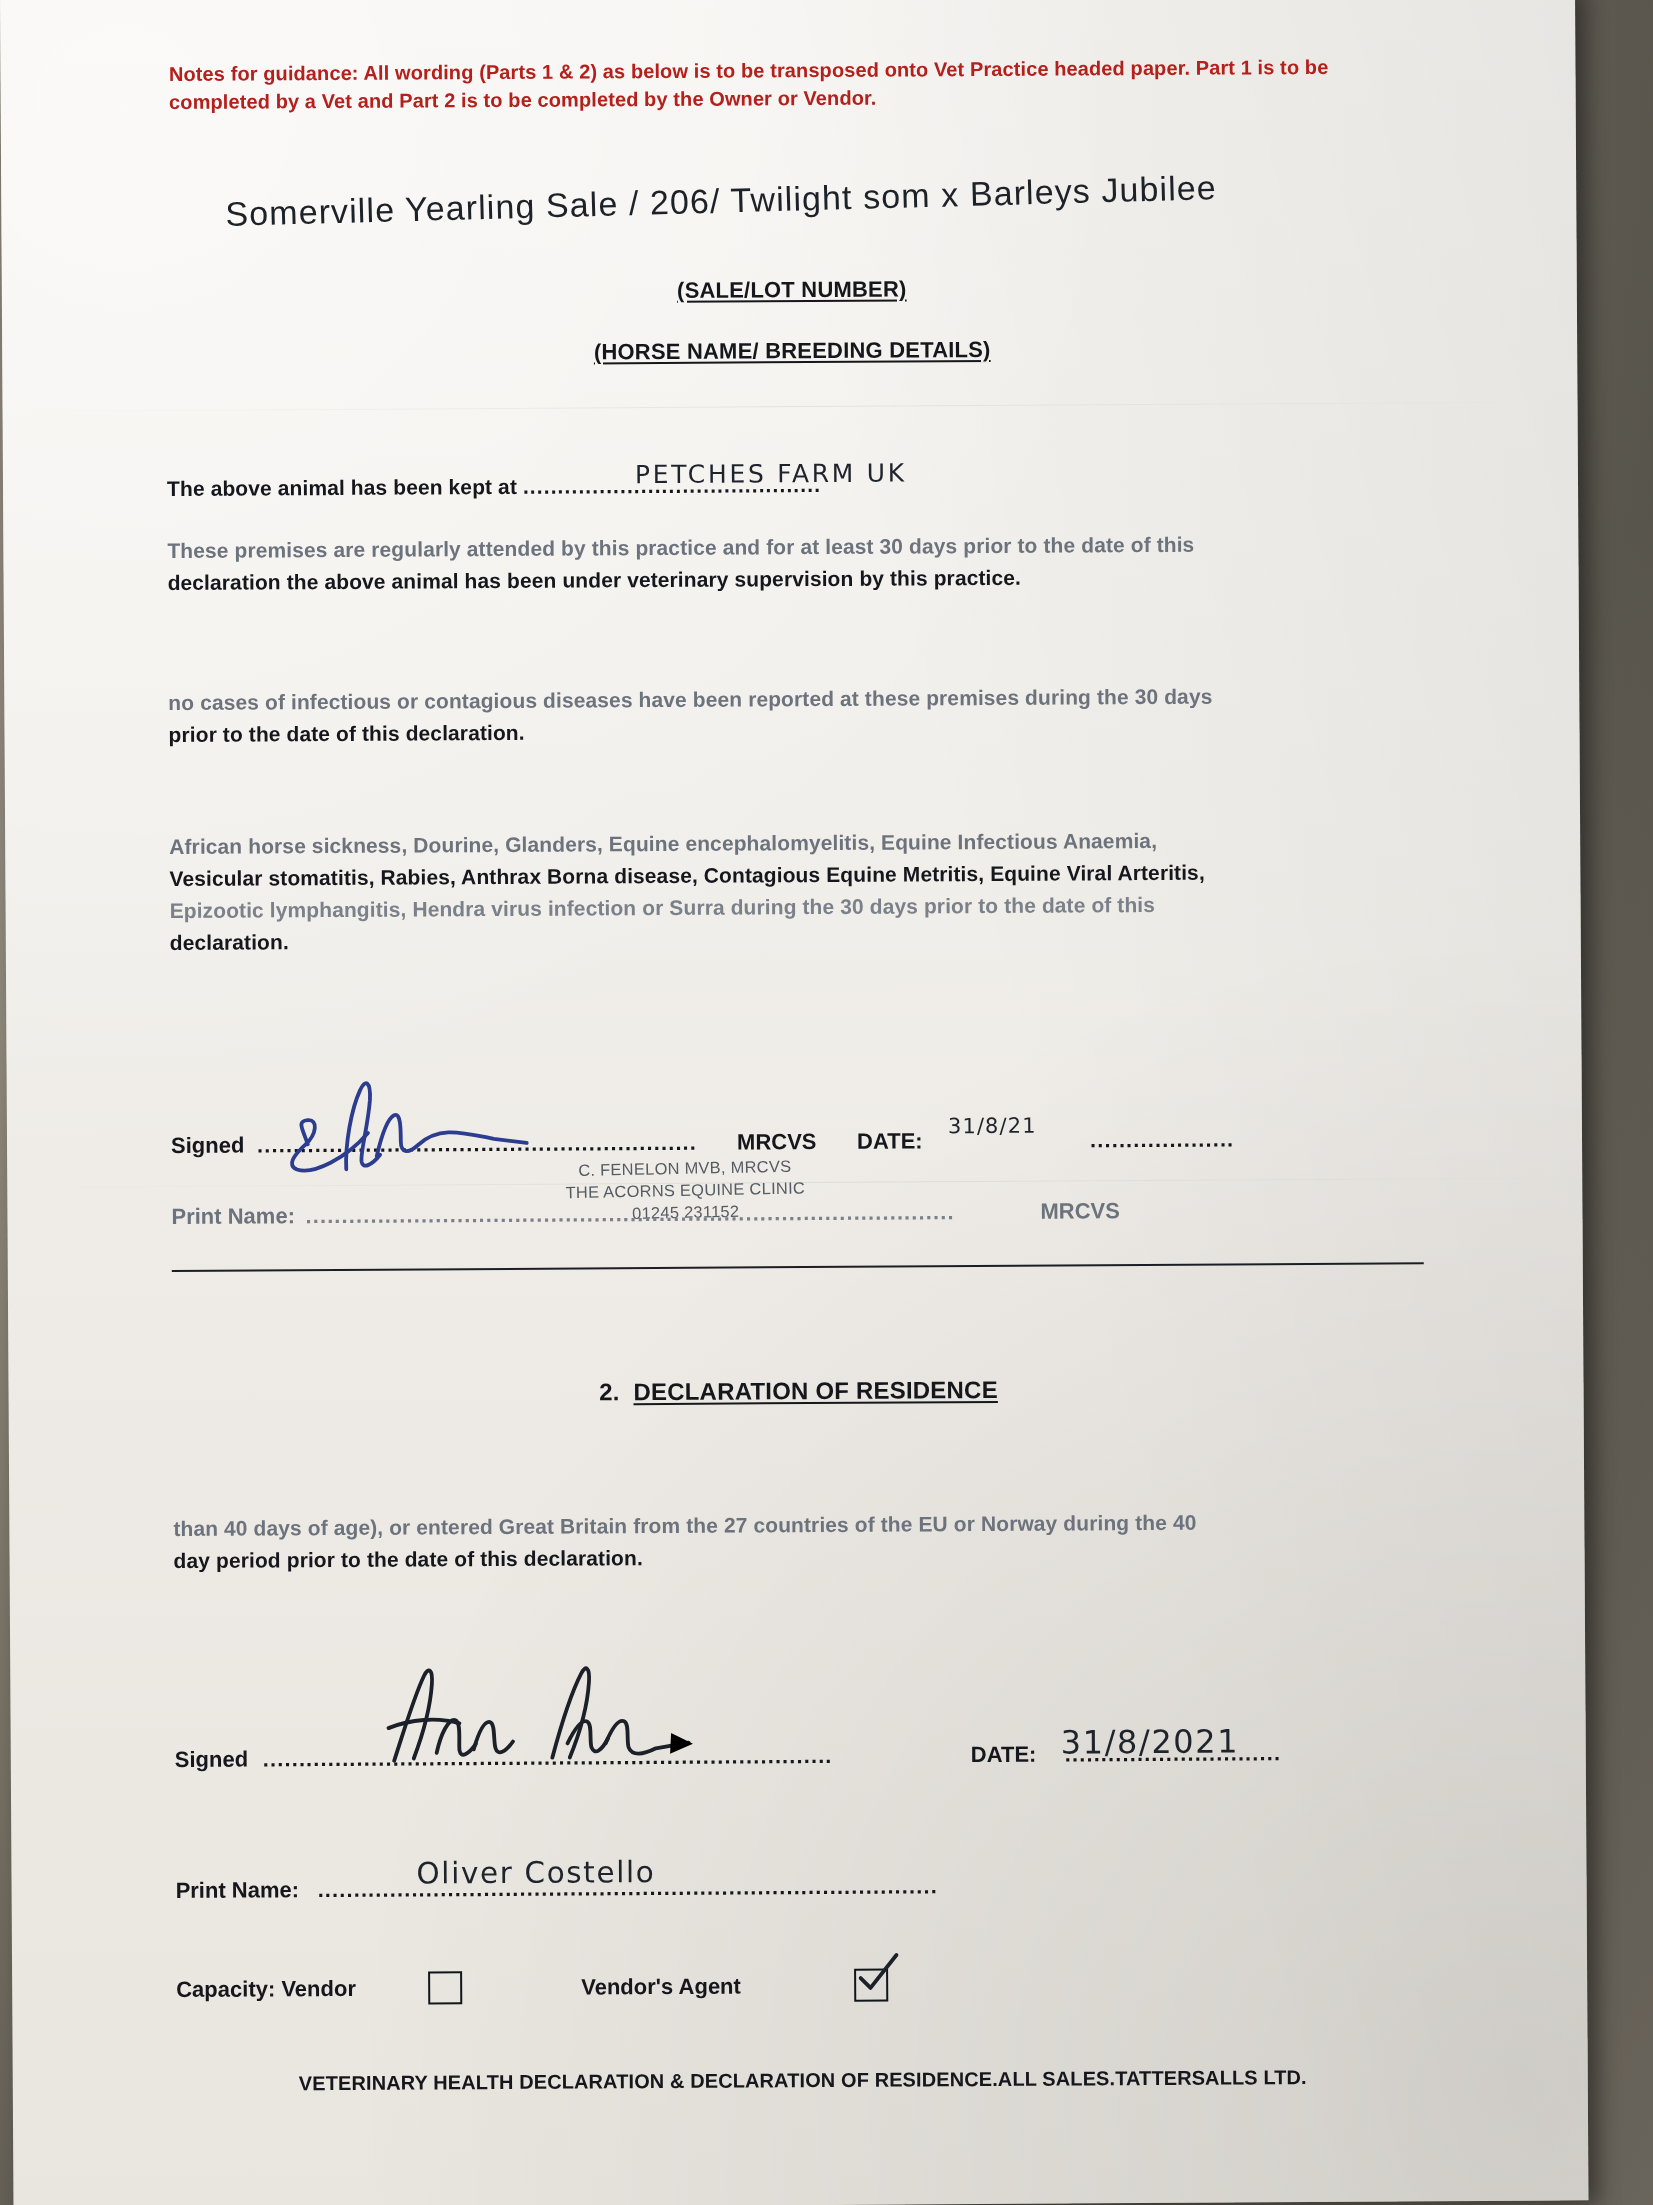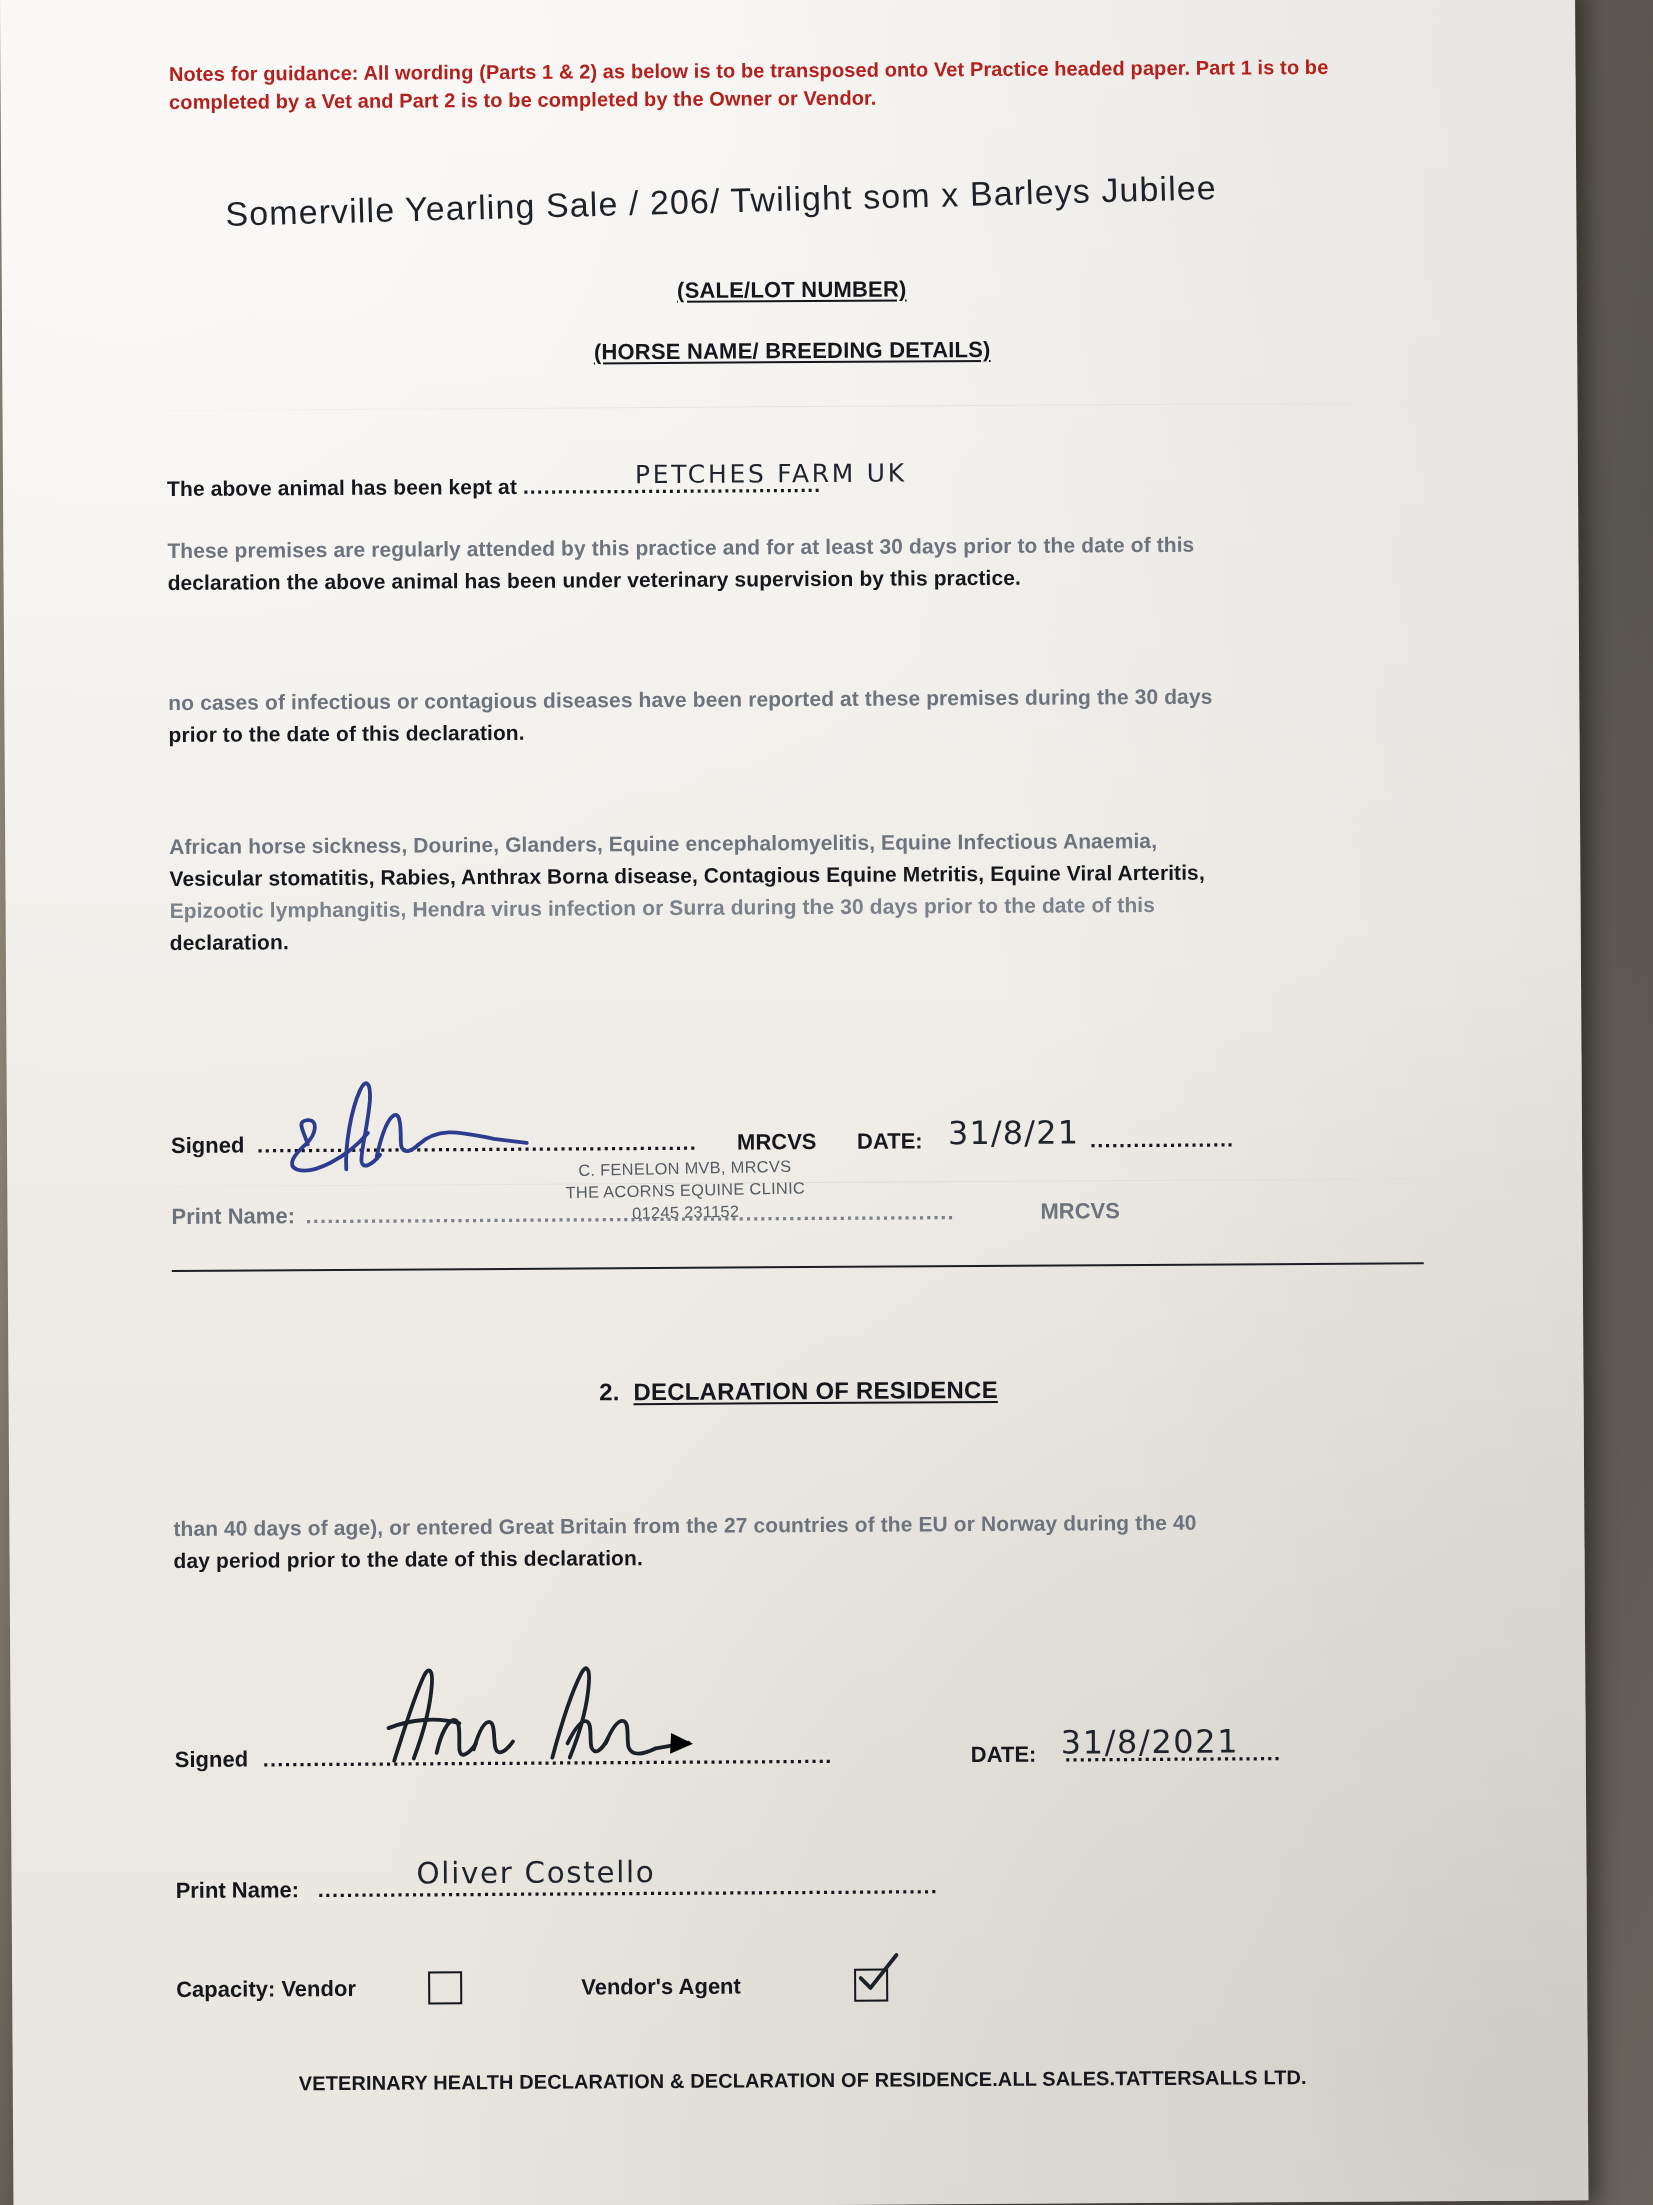--- a/index.html
+++ b/index.html
@@ -237,21 +237,21 @@
 
       <svg class="ink" width="394" height="126" viewBox="0 0 720 230" style="position:absolute; left:93px; top:-5.5px;">
         <path d="M80 150 C 70 120, 60 108, 80 106 C 100 104, 96 132, 76 150 C 56 168, 40 188, 60 196 C 90 206, 150 176, 190 130" stroke-width="7"></path>
         <path d="M150 196 C 148 150, 160 86, 176 52 C 186 30, 196 36, 194 70 C 190 118, 176 164, 178 182 C 180 196, 196 190, 212 170" stroke-width="7"></path>
         <path d="M206 172 C 216 130, 226 104, 238 98 C 250 92, 250 122, 250 146 C 250 166, 262 170, 282 152 C 320 118, 360 130, 420 142 L 480 150" stroke-width="7"></path>
       </svg>
 
       <span class="label" style="position:absolute; left:566px; top:65px;">MRCVS</span>
       <span class="label" style="position:absolute; left:686px; top:65px;">DATE:</span>
 
-      <span class="fill" style="left:777px; top:51px; font-size:32px; letter-spacing:1.1px;">31/8/21</span>
+      <span class="fill" style="left:777px; top:51px; font-size:21px; letter-spacing:1.1px;">31/8/21</span>
       <span class="label dots" style="position:absolute; left:919px; top:65px;">....................</span>
 
       <div class="stamp" style="left:339px; top:93px; width:350px;">
         <div>C. FENELON MVB, MRCVS</div>
         <div>THE ACORNS EQUINE CLINIC</div>
         <div>01245 231152</div>
       </div>
     </div>
 
     <div style="position:relative; height:44px; margin-top:9.8px;">

